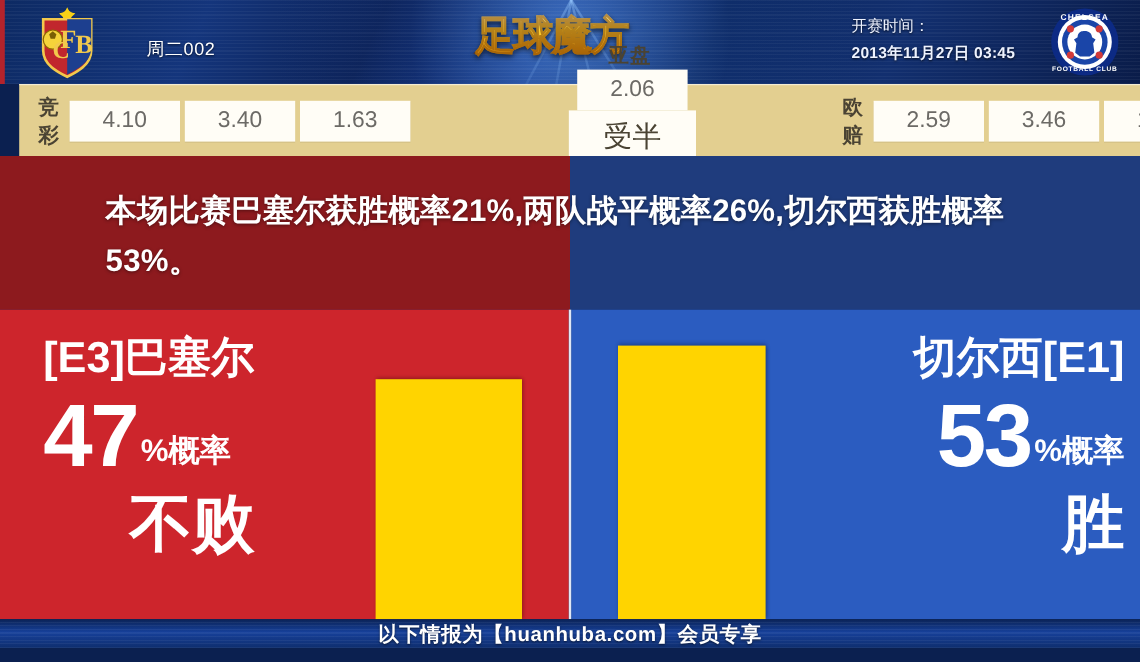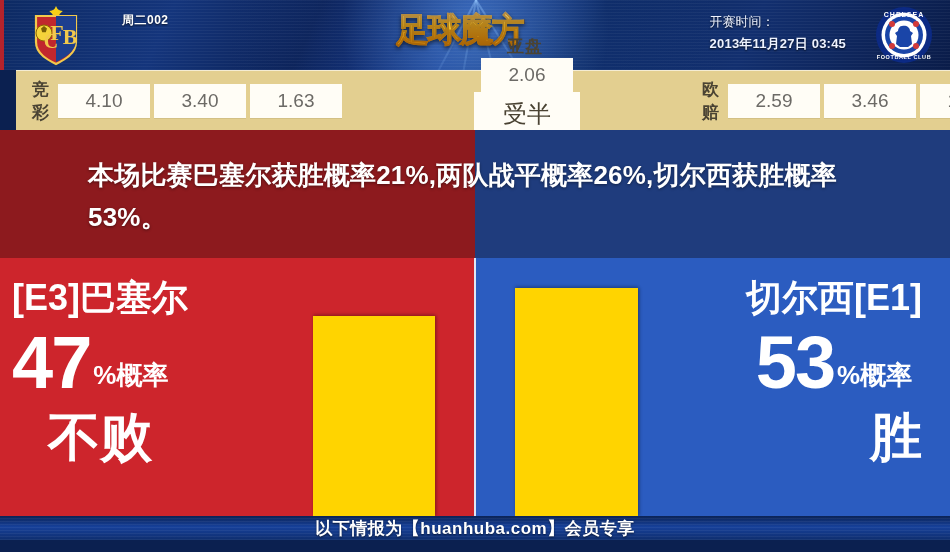--- a/index.html
+++ b/index.html
@@ -13,21 +13,21 @@
       linear-gradient(115deg,#0d2a63 0%,#14357c 18%,#0c2257 33%,#16398a 48%,#0d2a63 62%,#122f6f 78%,#0a1c49 100%);
     overflow:hidden;}
   .header:before{content:"";position:absolute;inset:0;
     background:repeating-linear-gradient(0deg,rgba(255,255,255,.045) 0px,rgba(255,255,255,.045) 1px,rgba(0,0,0,0) 1px,rgba(0,0,0,0) 3px);}
   .hdr-ray{position:absolute;top:-40px;left:50%;width:2px;height:150px;background:linear-gradient(180deg,rgba(150,200,255,.55),rgba(150,200,255,0));transform-origin:50% 40px;}
   .edge-red{position:absolute;left:0;top:0;width:4px;height:70px;background:#b3232c;z-index:6;}
 
   .crest-left{position:absolute;left:20px;top:4px;width:72px;height:62px;}
   .crest-right{position:absolute;right:14px;top:4px;width:64px;height:62px;}
 
-  .matchno{position:absolute;left:122px;top:12px;font-size:12px;font-weight:bold;color:#fff;
+  .matchno{position:absolute;left:122px;top:32px;font-size:15px;font-weight:normal;color:#fff;
     letter-spacing:.5px;text-shadow:0 1px 2px rgba(0,0,0,.7);}
 
   .logo-wrap{position:absolute;left:384px;top:8px;width:152px;height:54px;display:flex;justify-content:center;}
   .logo-text{font-size:33px;font-weight:bold;letter-spacing:-1px;
     background:linear-gradient(180deg,#fff6c0 0%,#ffd83a 30%,#f0a816 58%,#c97a06 85%,#ffe98a 100%);
     -webkit-background-clip:text;background-clip:text;color:transparent;
     -webkit-text-stroke:1px rgba(120,60,0,.55);
     filter:drop-shadow(0 2px 2px rgba(0,0,0,.6));}
 
   .kickoff{position:absolute;right:104px;top:11px;text-align:left;color:#eef3ff;font-size:13px;line-height:22px;
@@ -54,25 +54,25 @@
   .banner-text{position:absolute;left:88px;top:24px;width:790px;color:#fff;font-size:26px;font-weight:bold;
     line-height:42px;letter-spacing:.2px;text-shadow:0 1px 3px rgba(0,0,0,.45);}
 
   
   .main{position:absolute;left:0;top:258px;width:950px;height:258px;}
   .panel-l{position:absolute;left:0;top:0;width:474px;height:258px;background:#cd252c;}
   .panel-r{position:absolute;left:476px;top:0;width:474px;height:258px;background:#2b5cc0;}
   .panel-split{position:absolute;left:474px;top:0;width:2px;height:258px;background:#dfe6f4;}
 
   .side{position:absolute;top:18px;color:#fff;}
-  .side.left{left:12px;text-align:center;}
-  .side.right{right:28px;text-align:right;}
+  .side.left{left:36px;text-align:right;}
+  .side.right{right:13px;text-align:right;}
   .team-name{font-size:36px;font-weight:bold;line-height:44px;letter-spacing:0px;white-space:nowrap;}
   .pct-row{display:flex;align-items:flex-end;line-height:1;margin-top:6px;}
-  .side.right .pct-row{justify-content:center;}
+  .side.right .pct-row{justify-content:flex-end;}
   .pct-num{font-size:74px;font-weight:bold;letter-spacing:-2px;}
   .pct-tail{font-size:26px;font-weight:bold;padding-bottom:12px;margin-left:3px;white-space:nowrap;}
   .outcome{font-size:52px;font-weight:bold;margin-top:14px;line-height:46px;}
 
   .bar{position:absolute;background:#ffd400;box-shadow:2px 0 3px rgba(0,0,0,.22),0 -2px 3px rgba(0,0,0,.18);}
   .bar-l{left:313px;top:58px;width:122px;height:200px;}
   .bar-r{left:515px;top:30px;width:123px;height:228px;}
 
   
   .footer{position:absolute;left:0;top:516px;width:950px;height:24px;

